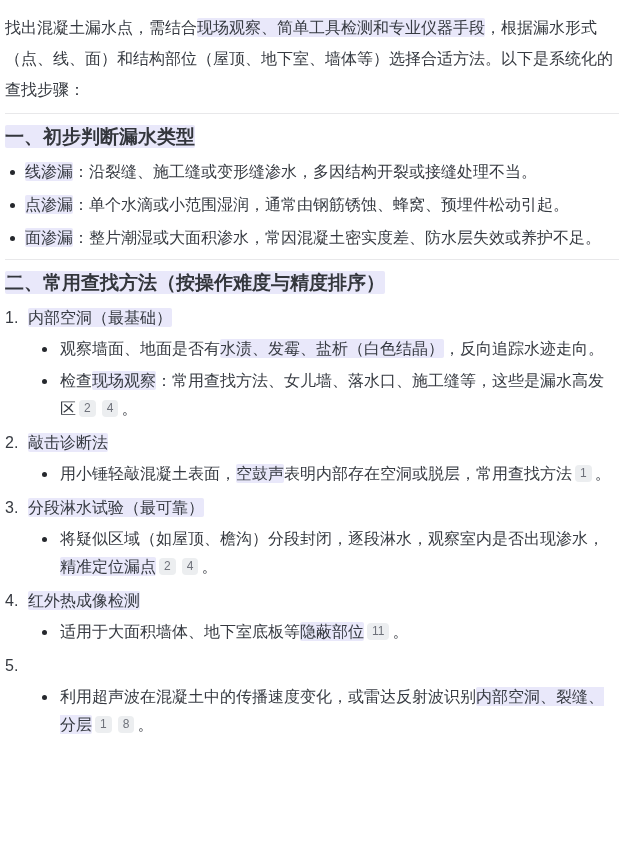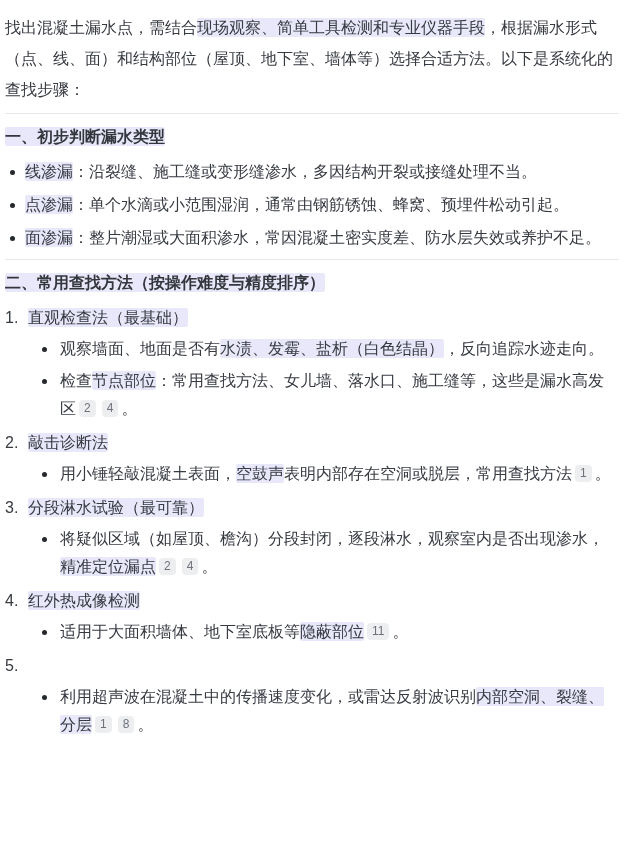--- a/index.html
+++ b/index.html
@@ -5,21 +5,21 @@
   html,body{margin:0;padding:0;}
   body{
     width:625px;height:848px;overflow:hidden;background:#ffffff;
     font-family:"Liberation Sans","DejaVu Sans",sans-serif;
     color:#363a41;font-size:16px;
     -webkit-font-smoothing:antialiased;
   }
   .page{padding:6px 6px 0 5px;}
   .para{line-height:31px;margin:6px 0 6px;}
   .hr{border:0;border-top:1px solid #e8e8ea;margin:8px 0 10px;height:0;}
-  .heading{font-size:16px;font-weight:600;line-height:26px;margin:0 0 10px;color:#33363c;}
+  .heading{font-size:19px;font-weight:600;line-height:26px;margin:0 0 10px;color:#33363c;}
   .ul1{margin:0;}
   .ul1 .item{position:relative;line-height:24px;margin-bottom:9px;padding-left:20px;}
   .ul1 .dot{position:absolute;left:5px;top:10px;width:5px;height:5px;border-radius:50%;background:#25282d;}
   .num-row{display:flex;line-height:24px;margin:8px 0 0;}
   .num{flex:none;width:23px;}
   .sub{margin:5px 0 0 30px;}
   .sub .item{position:relative;line-height:28px;margin-bottom:4px;padding-left:25px;}
   .sub .dot{position:absolute;left:7px;top:12px;width:5px;height:5px;border-radius:50%;background:#25282d;}
   .hl{background:#e9e8fa;border-radius:2px;padding:1px 0;}
   .cite{
@@ -37,25 +37,25 @@
     <div class="heading"><span class="hl">一、初步判断漏水类型</span></div>
     <div class="ul1">
       <div class="item"><span class="dot"></span><span class="hl">线渗漏</span><span>：沿裂缝、施工缝或变形缝渗水，多因结构开裂或接缝处理不当。</span></div>
       <div class="item"><span class="dot"></span><span class="hl">点渗漏</span><span>：单个水滴或小范围湿润，通常由钢筋锈蚀、蜂窝、预埋件松动引起。</span></div>
       <div class="item"><span class="dot"></span><span class="hl">面渗漏</span><span>：整片潮湿或大面积渗水，常因混凝土密实度差、防水层失效或养护不足。</span></div>
     </div>
     <div class="hr"></div>
     <div class="heading"><span class="hl">二、常用查找方法（按操作难度与精度排序）</span></div>
     <div class="num-row">
       <span class="num">1.</span>
-      <span><span class="hl">直观检查法（最基础）</span></span>
+      <span><span class="hl">内部空洞（最基础）</span></span>
     </div>
     <div class="sub">
       <div class="item"><span class="dot"></span><span>观察墙面、地面是否有</span><span class="hl">水渍、发霉、盐析（白色结晶）</span><span>，反向追踪水迹走向。</span></div>
-      <div class="item"><span class="dot"></span><span>检查</span><span class="hl">节点部位</span><span>：常用查找方法、女儿墙、落水口、施工缝等，这些是漏水高发区</span><span class="cite">2</span><span class="cite">4</span><span>。</span></div>
+      <div class="item"><span class="dot"></span><span>检查</span><span class="hl">现场观察</span><span>：常用查找方法、女儿墙、落水口、施工缝等，这些是漏水高发区</span><span class="cite">2</span><span class="cite">4</span><span>。</span></div>
     </div>
     <div class="num-row">
       <span class="num">2.</span>
       <span><span class="hl">敲击诊断法</span></span>
     </div>
     <div class="sub">
       <div class="item"><span class="dot"></span><span>用小锤轻敲混凝土表面，</span><span class="hl">空鼓声</span><span>表明内部存在空洞或脱层，常用查找方法</span><span class="cite">1</span><span>。</span></div>
     </div>
     <div class="num-row">
       <span class="num">3.</span>

